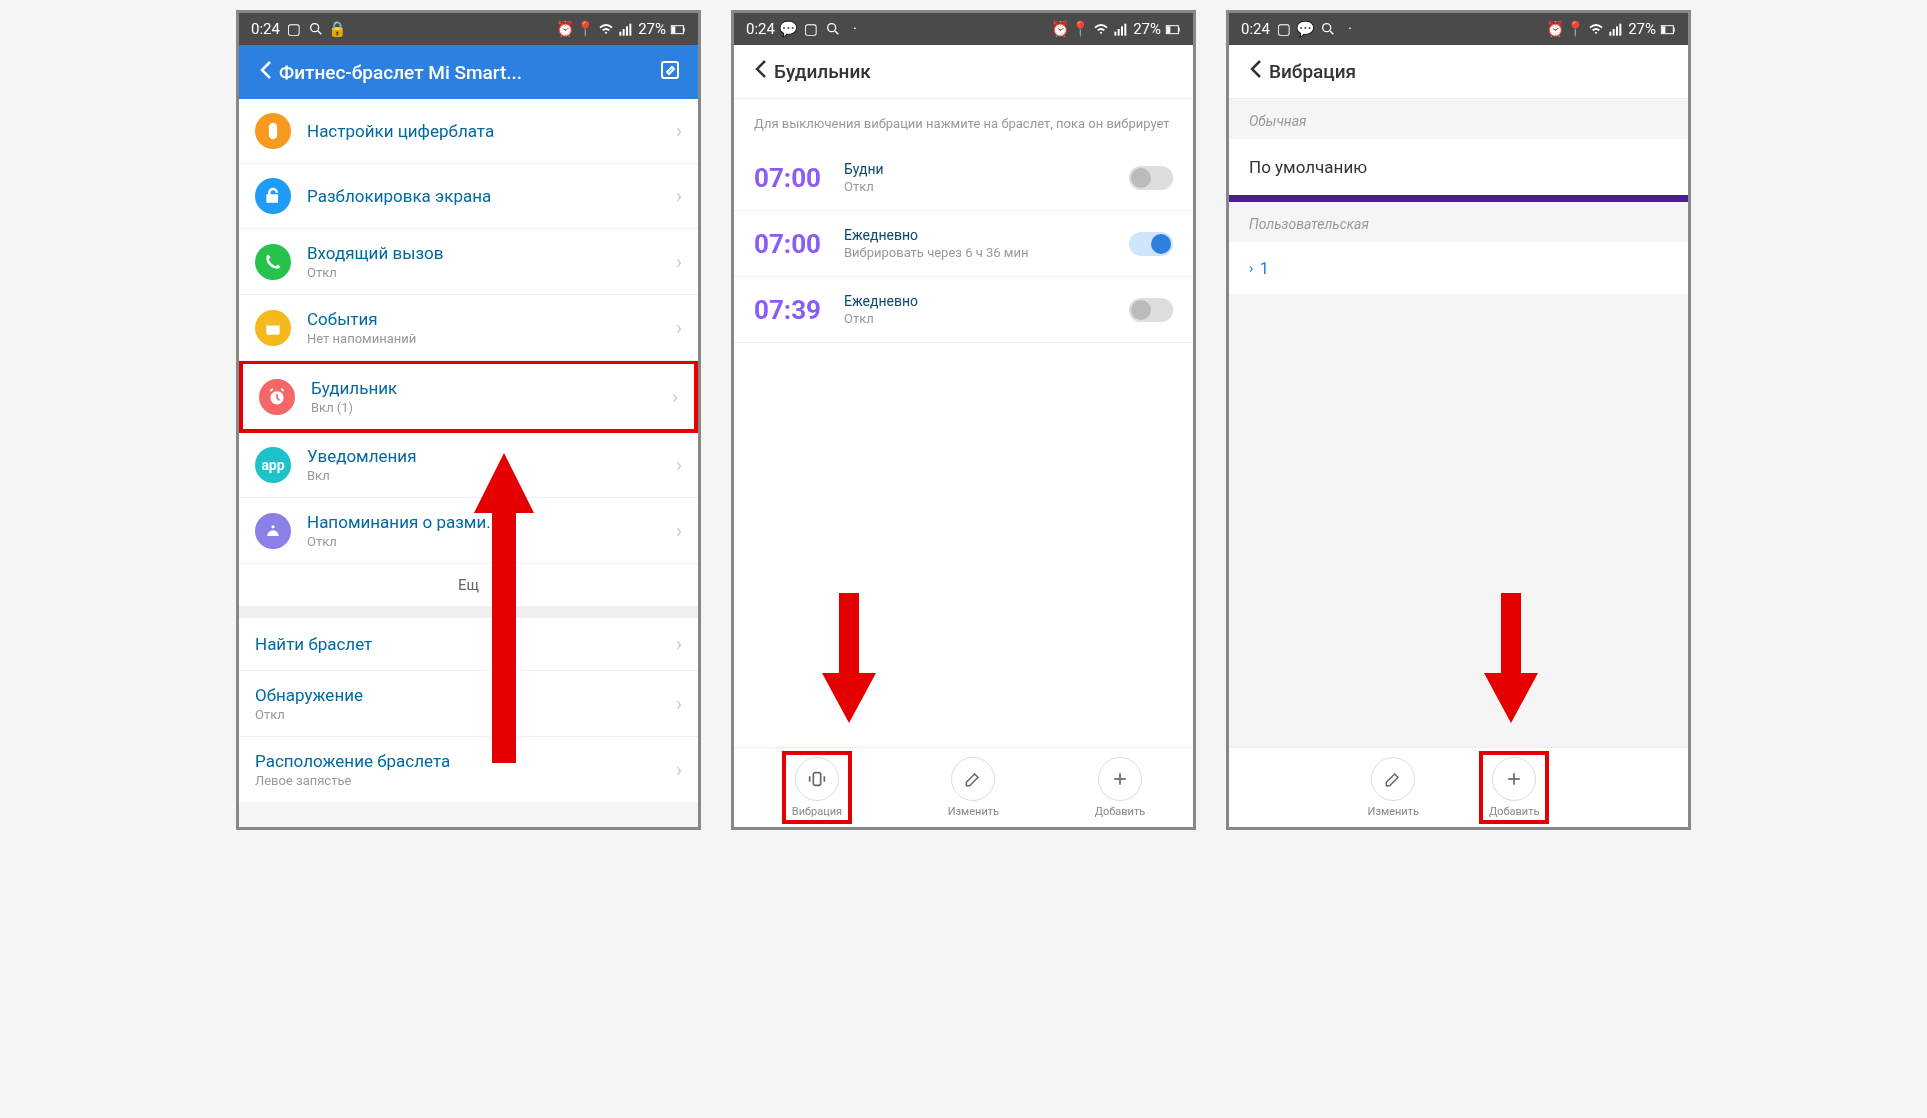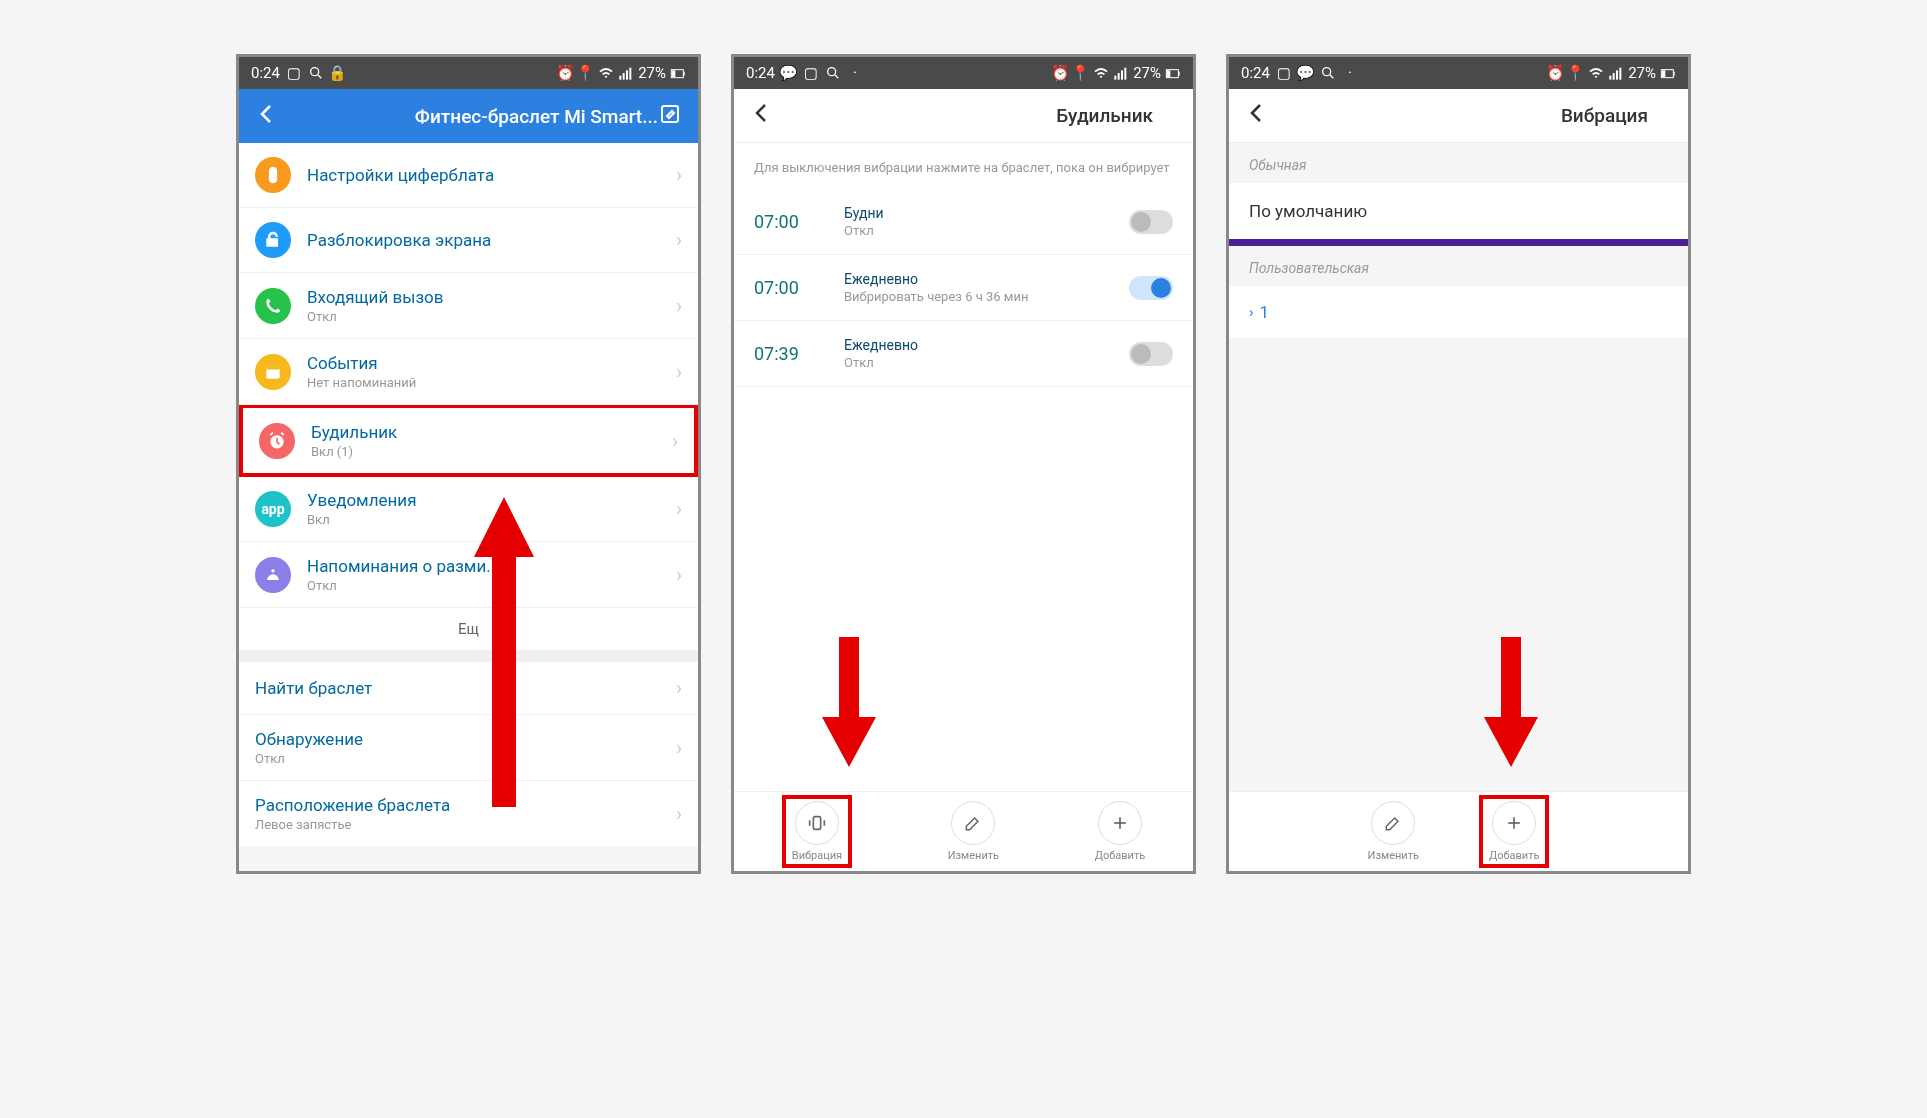--- a/index.html
+++ b/index.html
@@ -13,21 +13,20 @@
   }
   .phone {
     width: 465px;
     height: 820px;
     background: #fff;
     border: 3px solid #888;
     display: flex;
     flex-direction: column;
     position: relative;
     overflow: hidden;
-    margin-top: 44px;
   }
   .status-bar {
     height: 32px;
     background: #4a4a4a;
     color: #fff;
     display: flex;
     align-items: center;
     padding: 0 12px;
     font-size: 15px;
     justify-content: space-between;
@@ -49,21 +48,21 @@
     height: 54px;
     background: #fff;
     color: #333;
     display: flex;
     align-items: center;
     padding: 0 16px;
     font-size: 19px;
     border-bottom: 1px solid #eee;
   }
   .hdr-back { width: 24px; flex-shrink:0; }
-  .hdr-title { flex: 1; text-align: right; font-weight: 500; }
+  .hdr-title { flex: 1; text-align: left; font-weight: 500; }
   .hdr-edit { width: 24px; flex-shrink:0; }
   
   .content { flex: 1; background: #f5f5f5; overflow-y: hidden; }
   
   .list-panel { background: #fff; }
   .list-row {
     display: flex;
     align-items: center;
     padding: 14px 16px;
     border-bottom: 1px solid #f0f0f0;
@@ -87,21 +86,21 @@
   
   .group-gap { height: 12px; background: #f0f0f0; }
   .more-link { text-align:center; padding:12px; font-size:15px; color:#666; }
   
   .info-text { padding: 16px 20px 12px 20px; font-size: 13px; color: #999; line-height:1.4; }
   
   .alarm-row {
     display: flex; align-items: center; padding: 16px 20px;
     border-bottom: 1px solid #f0f0f0; background:#fff;
   }
-  .alarm-time { font-size: 18px; color: #0f766e; font-weight: 400; width: 90px; }
+  .alarm-time { font-size: 26px; color: #8b5cf6; font-weight: 700; width: 90px; }
   .alarm-info { flex:1; }
   .alarm-lbl1 { font-size: 14px; color: #0c4a6e; }
   .alarm-lbl2 { font-size: 13px; color: #999; margin-top: 2px; }
   .toggle {
     width: 44px; height: 24px; border-radius: 12px; position: relative;
     background: #ddd;
   }
   .toggle.on { background: #cfe5fb; }
   .toggle-knob {
     position: absolute; width: 20px; height: 20px; border-radius: 50%;

